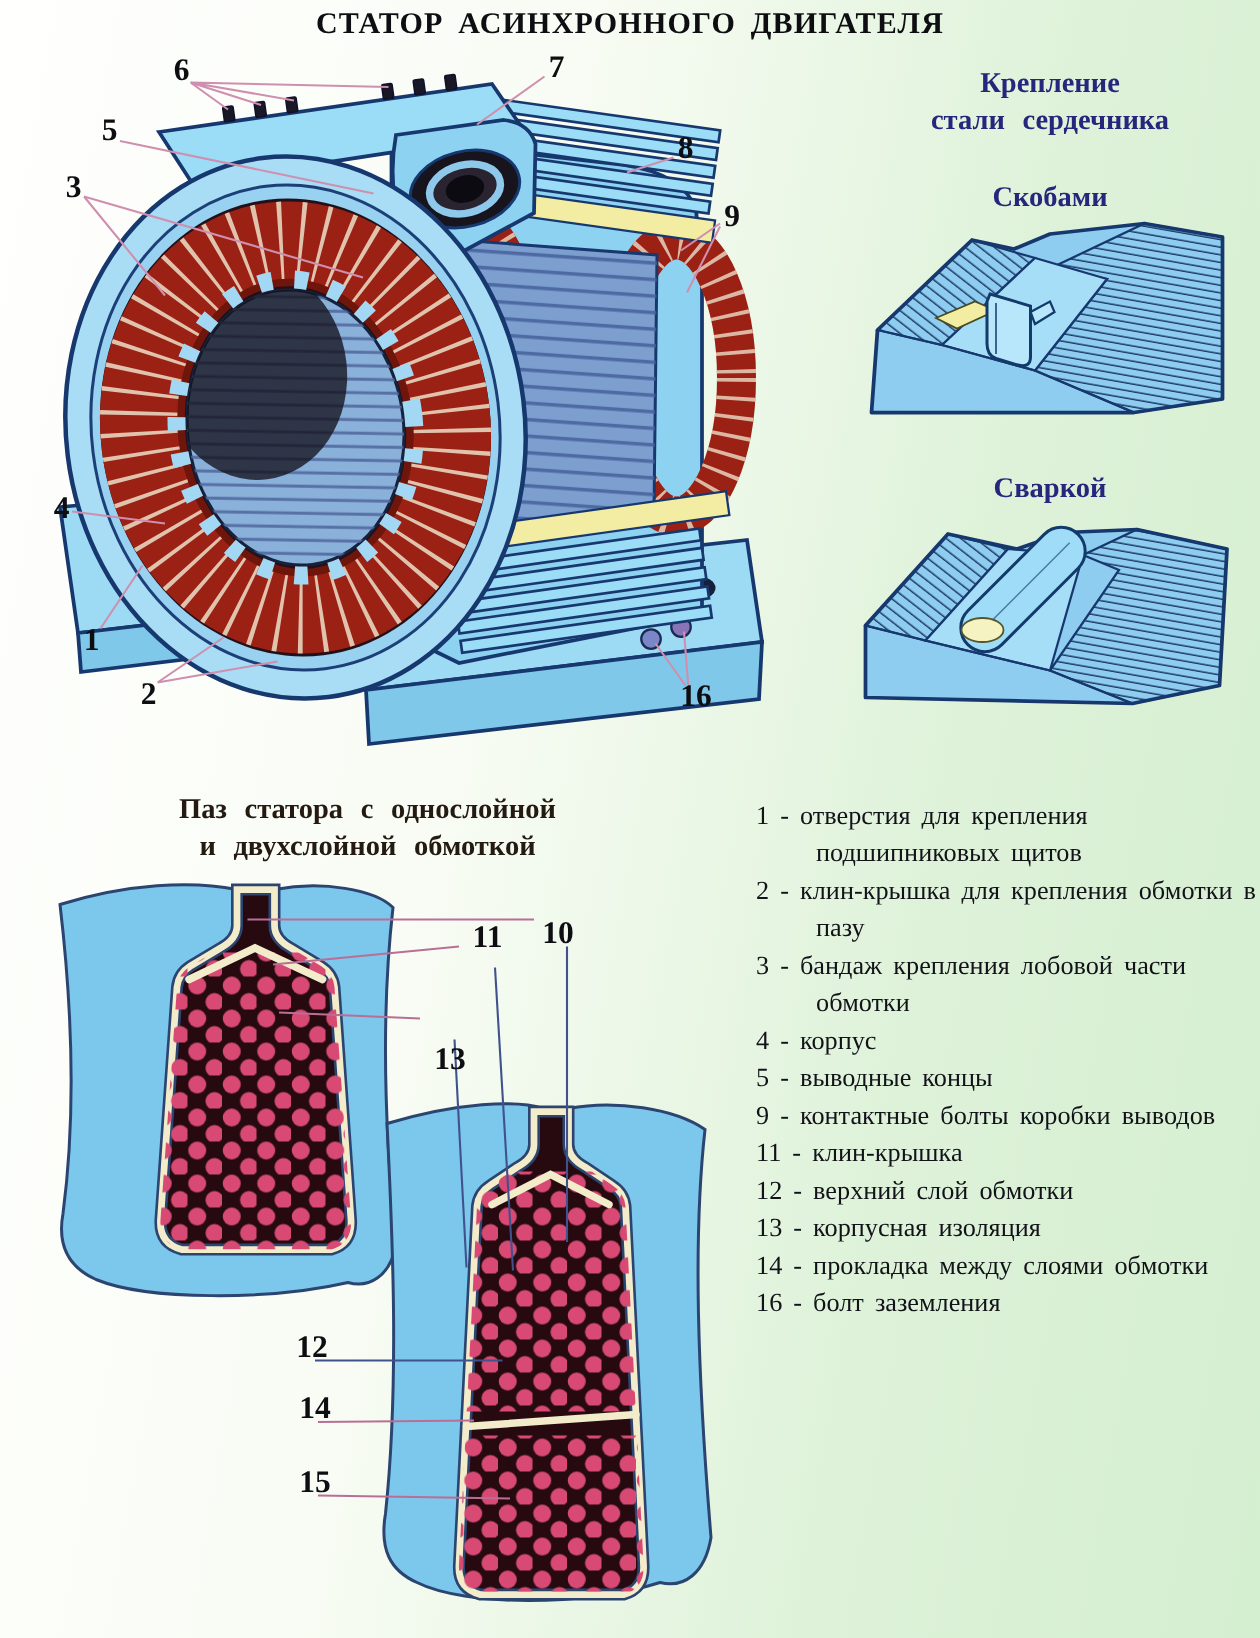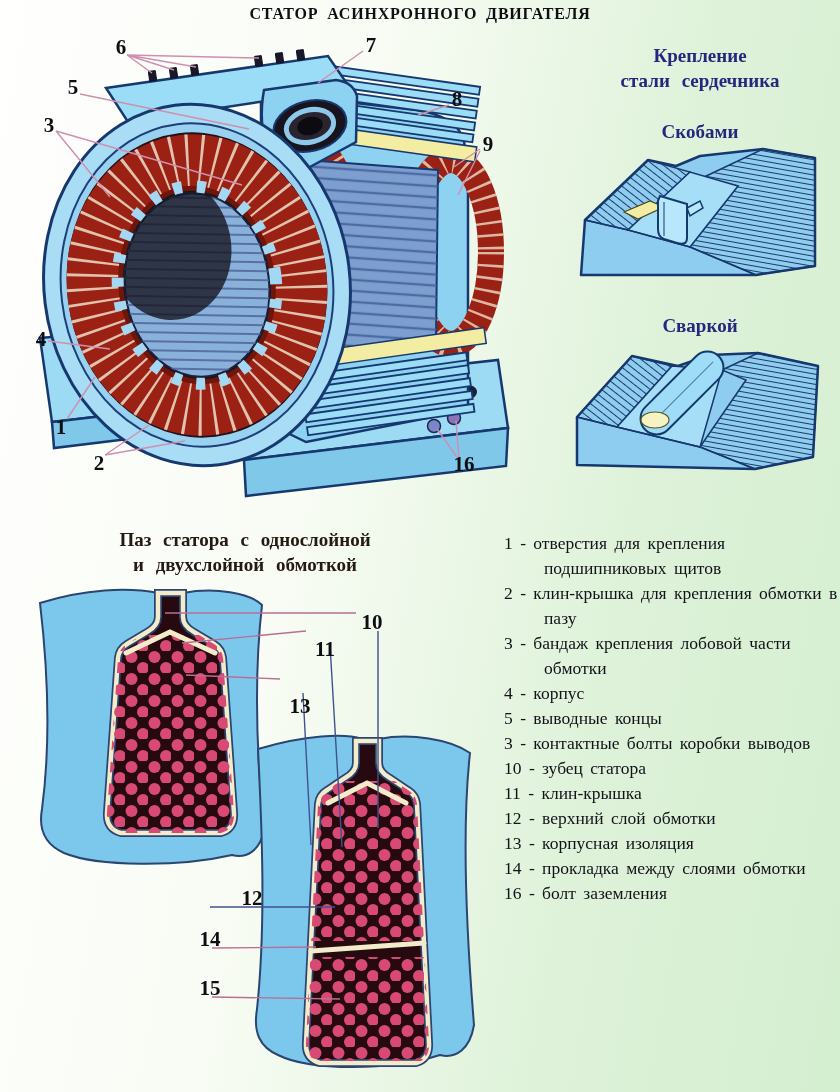--- a/index.html
+++ b/index.html
@@ -1,20 +1,20 @@
 <!DOCTYPE html>
 <html><head>
 <meta charset="utf-8">
 <style>
   html,body{margin:0;padding:0}
   .page{position:relative;width:840px;height:1092px;overflow:hidden;
     background:linear-gradient(100deg,#fffffe 0%,#f8fcf4 38%,#def2d9 70%,#d4eed0 100%);
     font-family:"Liberation Serif",serif;}
   .title{position:absolute;top:5px;left:0;width:100%;text-align:center;
-    font-size:16px;font-weight:bold;color:#0e0e12;letter-spacing:.8px;word-spacing:4px}
+    font-size:20px;font-weight:bold;color:#0e0e12;letter-spacing:.8px;word-spacing:4px}
   .fig{position:absolute}
   .fig svg{display:block}
   .overlay{position:absolute;left:0;top:0;right:0;bottom:0}
   .callout{position:absolute;transform:translate(-50%,-50%);
     font-weight:bold;font-size:21px;line-height:1;color:#0d0d12}
   .sec-h{position:absolute;text-align:center;font-weight:bold;font-size:19px;
     line-height:1.3;word-spacing:7px}
   .navy{color:#26267c}
   .dark{color:#241a12}
   .sec-h span{display:block}
@@ -245,36 +245,35 @@
       <line x1="301" y1="366" x2="414" y2="358" stroke="#f3ecca" stroke-width="5" stroke-linecap="round"></line>
       <polyline points="318,218 357,198 396,218" fill="none" stroke="#f3ecca" stroke-width="5" stroke-linecap="round"></polyline>
 
       <g fill="none">
         <path d="M155,28 L346,28 M172,58 L296,46 M176,90 L270,94 M202,363 L306,362 M202,412 L330,414" stroke="#b96f95" stroke-width="1.4"></path>
         <path d="M368,46 L368,243 M320,60 L332,262 M293,108 L301,260 M200,322 L325,322" stroke="#41518e" stroke-width="1.4"></path>
       </g>
     </svg>
     <div class="overlay">
         <span class="callout" style="left: 362px; top: 37px;">10</span>
-        <span class="callout" style="left: 315px; top: 64px;">11</span>
+        <span class="callout" style="left: 315px; top: 40px;">11</span>
         <span class="callout" style="left: 290px; top: 98px; margin-top: 23px;">13</span>
-        <span class="callout" style="left: 198px; top: 313px; margin-left: 44px;">12</span>
+        <span class="callout" style="left: 198px; top: 313px;">12</span>
         <span class="callout" style="left: 200px; top: 354px;">14</span>
         <span class="callout" style="left: 200px; top: 403px;">15</span>
       </div>
   </div>
 
   <div class="legend">
     <div class="legend-item">1 - отверстия для крепления подшипниковых щитов</div>
     <div class="legend-item">2 - клин-крышка для крепления обмотки в пазу</div>
     <div class="legend-item">3 - бандаж крепления лобовой части обмотки</div>
     <div class="legend-item">4 - корпус</div>
     <div class="legend-item">5 - выводные концы</div>
-    <div class="legend-item">3 - контактные болты коробки выводов</div>
-    <div class="legend-item">10 - зубец статора</div>
+    <div class="legend-item">9 - контактные болты коробки выводов</div>
     <div class="legend-item">11 - клин-крышка</div>
     <div class="legend-item">12 - верхний слой обмотки</div>
     <div class="legend-item">13 - корпусная изоляция</div>
     <div class="legend-item">14 - прокладка между слоями обмотки</div>
     <div class="legend-item">16 - болт заземления</div>
   </div>
 
 </div>
 
 </body></html>

